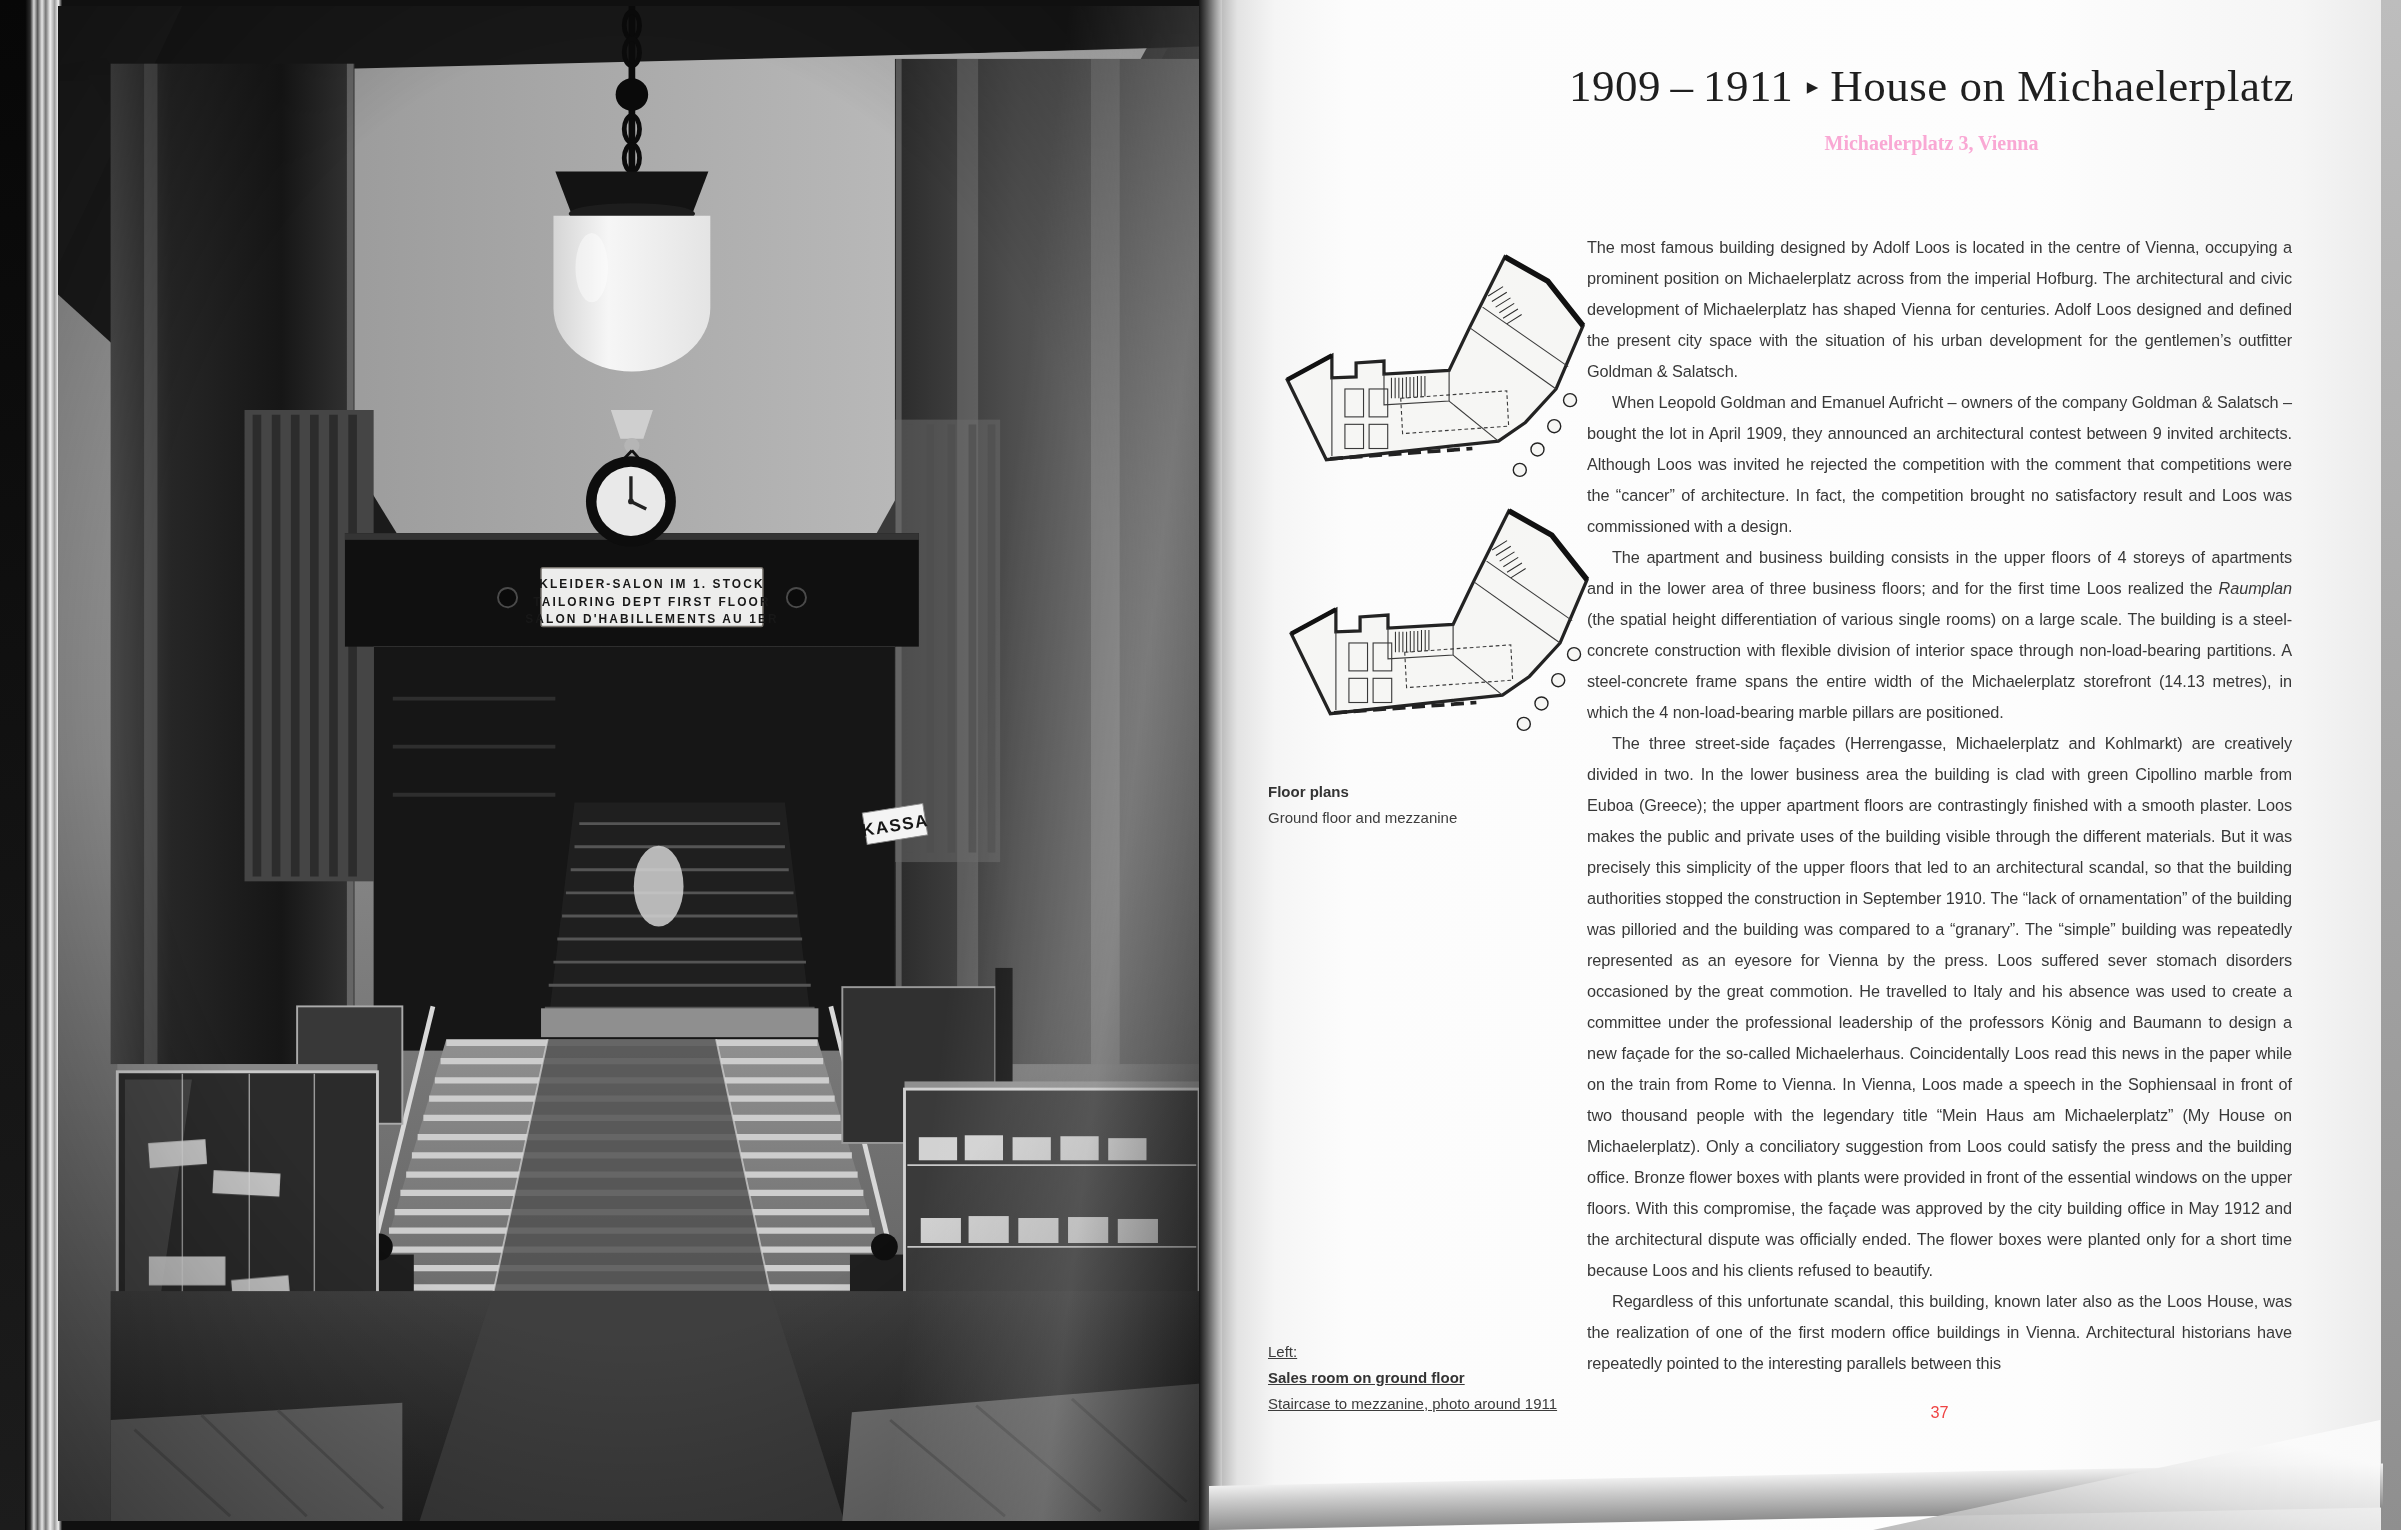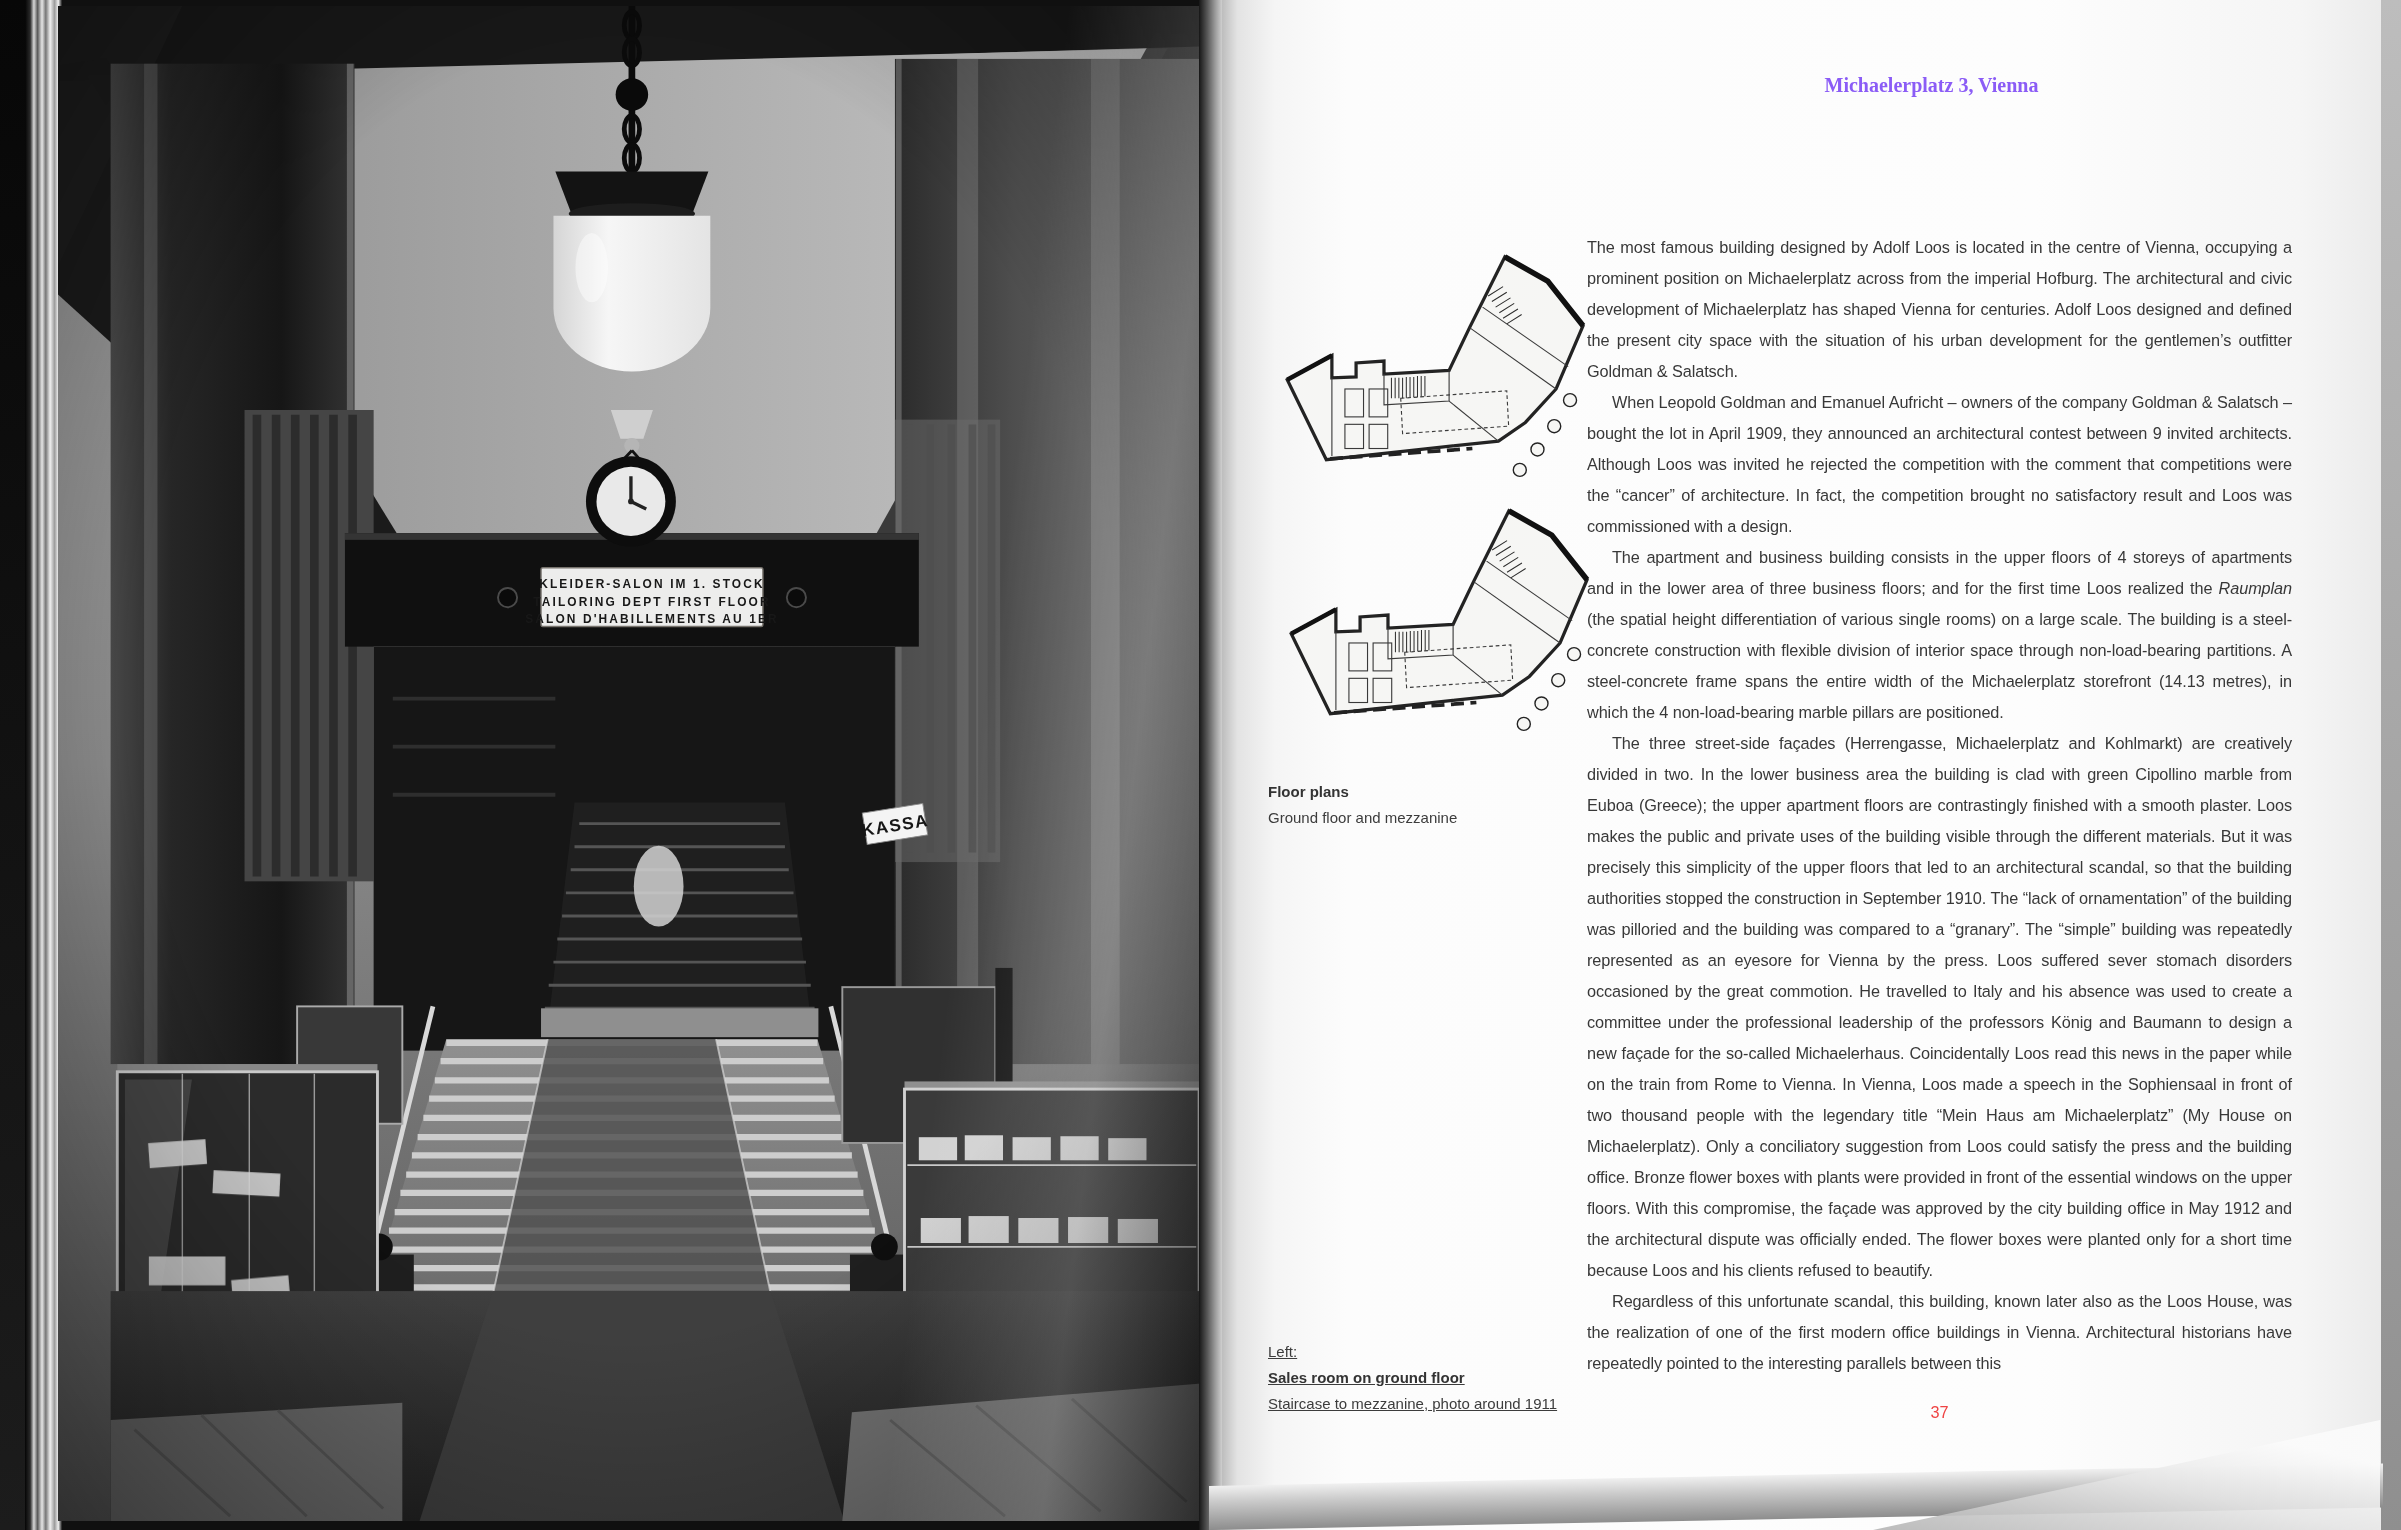--- a/index.html
+++ b/index.html
@@ -27,21 +27,21 @@
   .photo-gloss{left:58px;top:5.8px;width:1143px;height:1515px;pointer-events:none;
     background:linear-gradient(97deg,rgba(255,255,255,0) 76%,rgba(255,255,255,.16) 88%,rgba(0,0,0,.30) 100%);}
 
   
   .right-page{left:1222px;top:0;width:1159px;height:1530px;
     background:linear-gradient(90deg,#bdbdbd 0,#e3e3e3 15.4px,#f5f5f5 53px,#fcfcfc 125px,#fdfdfd 70%,#f5f5f5 93%,#ebebeb 100%);}
 
   .header{left:1499px;top:60px;width:865px;text-align:center;color:#1f1f1f;}
   .title-line{font-family:"Liberation Serif",serif;font-size:45px;letter-spacing:0.5px;white-space:nowrap;}
   .tri{font-size:23px;vertical-align:6.7px;margin:0 11.5px 0 13.4px;}
-  .subtitle{font-family:"Liberation Serif",serif;font-weight:700;font-size:20px;margin-top:14px;color:#8b5cf6;}
+  .subtitle{font-family:"Liberation Serif",serif;font-weight:700;font-size:20px;margin-top:20px;color:#f9a8d4;}
 
   .plan-figure{width:321px;height:240px;}
   .plan-1{left:1270px;top:242px;}
   .plan-2{left:1274px;top:496px;}
 
   .caption{color:#3c3c3c;font-size:15px;line-height:26px;margin-top:32px;}
   .cap-plans{left:1268px;top:747px;width:307px;}
   .cap-photo{left:1268px;top:1307px;width:327px;text-decoration:underline;}
   .cap-b{font-weight:700;color:#333;}
 
@@ -231,20 +231,23 @@
   <rect width="1195" height="1575" fill="url(#vig)"></rect>
 </svg>
 </div>
 <div class="abs photo-gloss"></div>
 
 <div class="abs gutter"></div>
 
 <div class="abs right-page"></div>
 
 <div class="abs header">
+  <div class="title-line">
+    <span>1909 – 1911</span><span class="tri">▸</span><span>House on Michaelerplatz</span>
+  </div>
   <div class="subtitle">Michaelerplatz 3, Vienna</div>
 </div>
 
 <svg width="0" height="0" style="position:absolute">
     <defs>
   <g id="planShape">
     <path d="M16,148 L64,122 L64,146 L90,145 L90,130 L120,128 L120,142 L190,138 L212,92 L250,16 L296,42 L334,90 L305,158 L272,194 L243,214 L150,224 L58,234 Z" fill="#f6f6f4" stroke="#232323" stroke-width="3.5" stroke-linejoin="miter"></path>
     <path d="M250,16 L296,42 L334,90" fill="none" stroke="#111" stroke-width="6"></path>
     <path d="M16,148 L64,122" fill="none" stroke="#111" stroke-width="5"></path>
     <path d="M62,233 L215,222" stroke="#222" stroke-width="4" stroke-dasharray="14 7" fill="none"></path>

